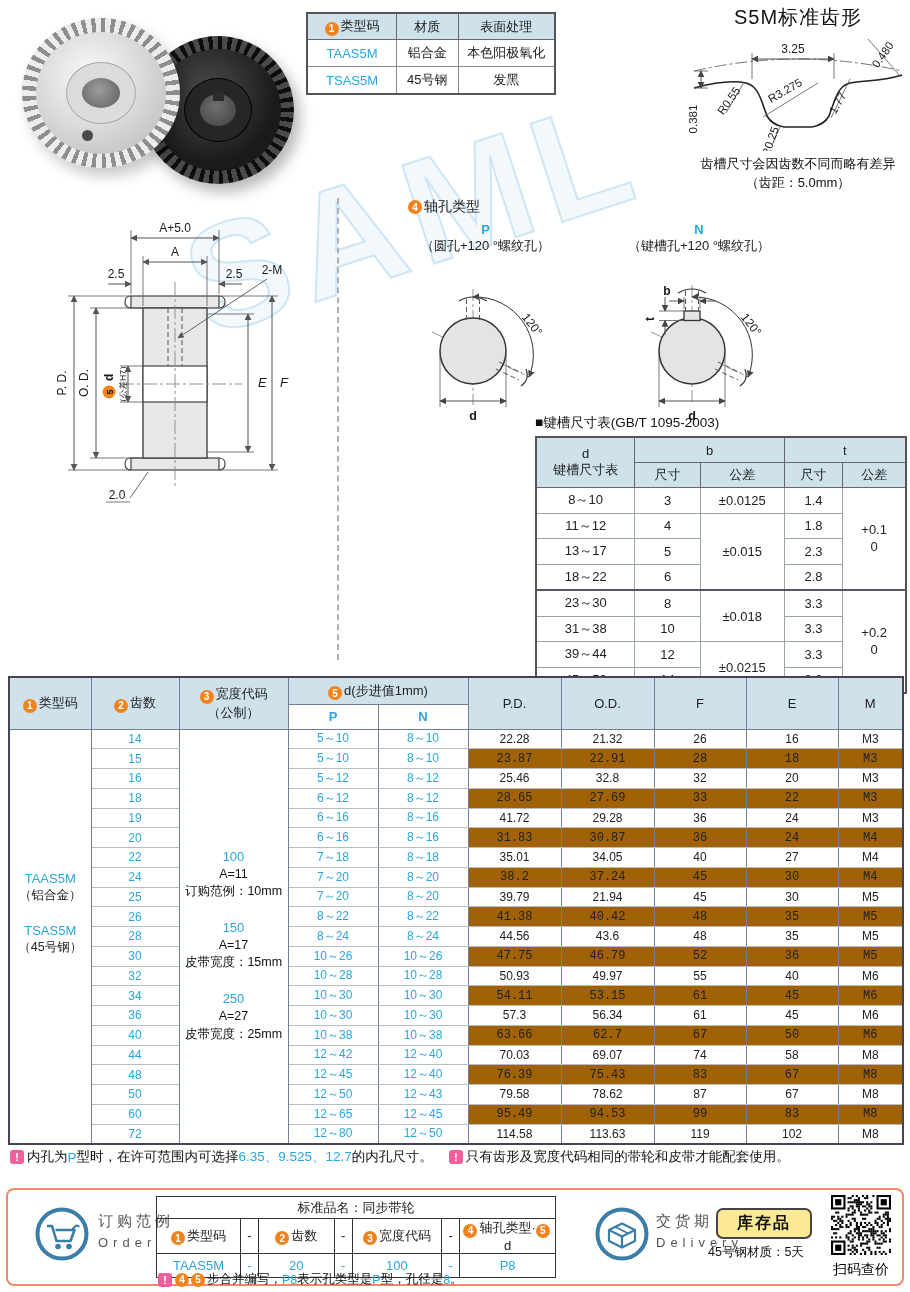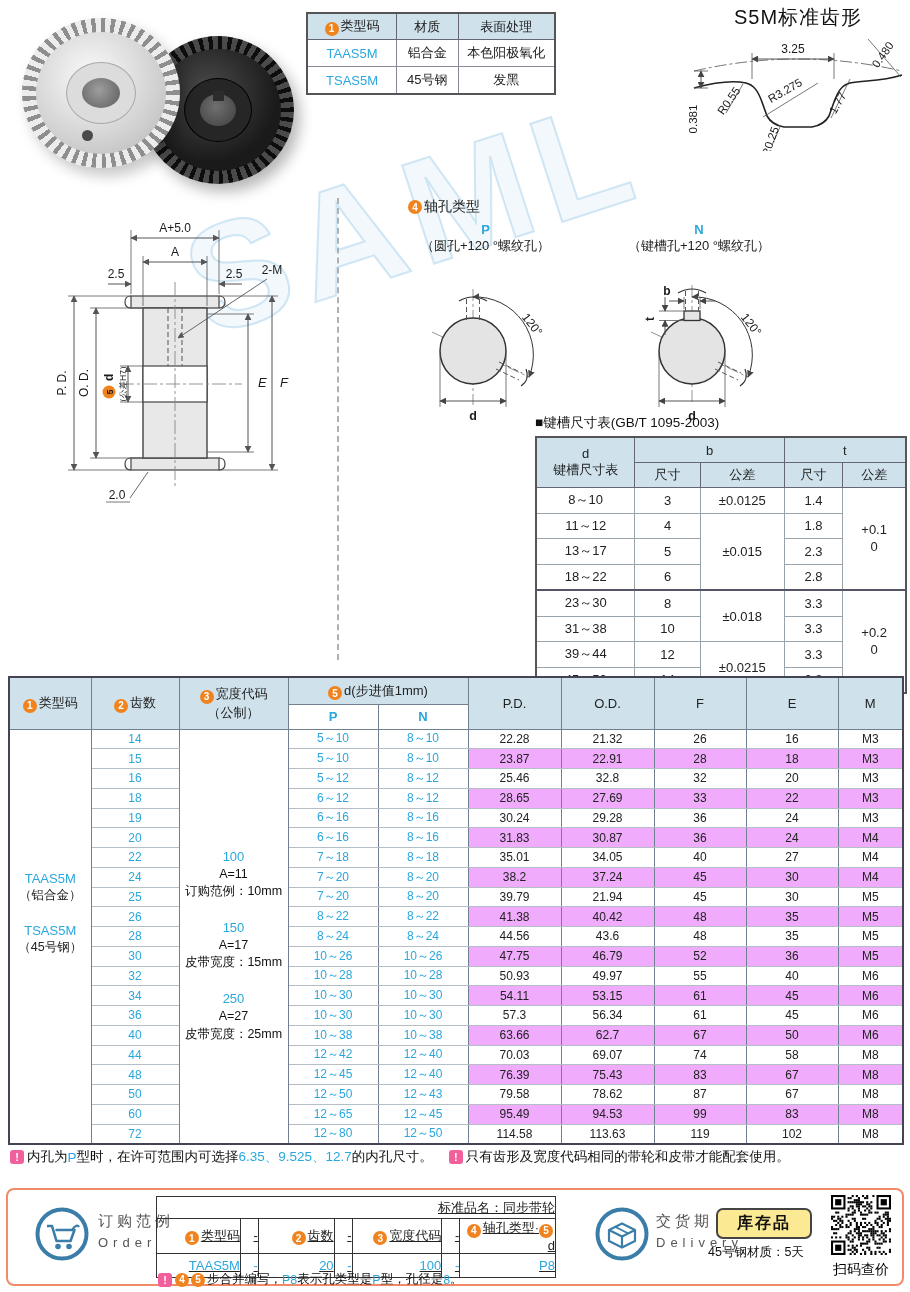--- a/index.html
+++ b/index.html
@@ -72,21 +72,21 @@
   
   .main-table{position:absolute;left:8px;top:676px;width:894px;border-collapse:collapse;
      table-layout:fixed;font-size:12px;text-align:center;border:2px solid #445;}
   .main-table th{background:#cfe2ec;border:1px solid #708090;font-weight:normal;font-size:13px;padding:0;}
   .main-table thead tr:first-child{height:27px;}
   .main-table tr.subhead{height:25px;}
   .main-table tr.subhead th{background:#fff;color:#2aa7dd;font-weight:bold;}
   .main-table tbody tr{height:19.76px;}
   .main-table td{border-left:1px solid #708090;border-right:1px solid #708090;
      border-top:1px solid #b4bec4;border-bottom:1px solid #b4bec4;padding:0;background:#fff;}
-  .main-table td.alt{background:#f0abfc;}
+  .main-table td.alt{background:#a16207;font-family:Liberation Mono, monospace;}
   .main-table td.typecell,.main-table td.widthcell{vertical-align:top;background:#fff;}
   .typecell .tc-code{color:#2aa7dd;font-size:13px;line-height:1.35;}
   .typecell .tc-mat{font-size:12.5px;line-height:1.35;}
   .typecell .tc-block{margin-bottom:18px;}
   .typecell .inner{padding-top:140px;}
   .widthcell .inner{padding-top:118px;}
   .widthcell .w-block{margin-bottom:18px;line-height:1.4;}
   .widthcell .w-code{color:#2aa7dd;font-size:13px;}
   .widthcell .w-a,.widthcell .w-belt{font-size:12.5px;color:#111;}
 
@@ -95,21 +95,21 @@
   .note-item{display:flex;align-items:center;}
 
   
   .order-box{position:absolute;left:6px;top:1188px;width:894px;height:94px;
      border:2px solid #f28a6a;border-radius:8px;background:#fff;}
   .round-icon{position:absolute;}
   .ob-label{position:absolute;color:#555;}
   .ob-label .cn{font-size:15px;letter-spacing:4px;}
   .ob-label .en{font-size:13px;letter-spacing:5px;margin-top:4px;}
   .order-table{position:absolute;left:148px;top:6px;width:400px;border-collapse:collapse;
-     font-size:13px;text-align:right;text-decoration:underline;}
+     font-size:13px;text-align:center;}
   .order-table td{border:1px solid #333;padding:0;height:23px;}
   .order-table td.ot-title{height:21px;}
   .order-note{position:absolute;left:150px;top:81px;font-size:12.5px;display:flex;align-items:center;color:#111;}
   .stock-badge{position:absolute;left:708px;top:18px;width:92px;height:27px;border:2px solid #444;
      border-radius:7px;background:#fbe993;font-size:16px;font-weight:bold;color:#111;
      display:flex;align-items:center;justify-content:center;letter-spacing:2px;}
   .stock-note{position:absolute;left:700px;top:54px;font-size:12.5px;color:#111;}
   .qr-wrap{position:absolute;left:822px;top:5px;width:62px;text-align:center;}
   .qr-label{font-size:14px;margin-top:2px;color:#000000;}
 
@@ -186,20 +186,24 @@
       <text x="9" y="88" font-size="11.5" text-anchor="middle" transform="rotate(-90 9 88)">0.381</text>
       <line x1="55" y1="53" x2="38" y2="82" stroke="#555" stroke-width="0.8"></line>
       <text x="44" y="72" font-size="11.5" text-anchor="middle" transform="rotate(-55 44 72)">R0.55</text>
       <line x1="75" y1="86" x2="130" y2="52" stroke="#555" stroke-width="0.8"></line>
       <text x="99" y="63" font-size="11.5" text-anchor="middle" transform="rotate(-30 99 63)">R3.275</text>
       <line x1="143" y1="87" x2="162" y2="48" stroke="#555" stroke-width="0.8"></line>
       <text x="153" y="74" font-size="11.5" text-anchor="middle" transform="rotate(-60 153 74)">1.77</text>
       <line x1="92" y1="96" x2="84" y2="114" stroke="#555" stroke-width="0.8"></line>
       <text x="86" y="112" font-size="11.5" text-anchor="middle" transform="rotate(-70 86 112)">R0.25</text>
     </svg>
+    <div class="tooth-note">
+      <div>齿槽尺寸会因齿数不同而略有差异</div>
+      <div>（齿距：5.0mm）</div>
+    </div>
   </div>
 
   <svg style="position:absolute;left:20px;top:196px;" width="310" height="315" viewBox="0 0 310 315">
     <defs>
         <marker id="arD" viewBox="0 0 10 10" refX="9" refY="5" markerWidth="7" markerHeight="7" orient="auto-start-reverse">
           <path d="M0,0L10,5L0,10z" fill="#555"></path>
         </marker>
       </defs>
 
     <rect x="111" y="100" width="88" height="12" fill="#e8e8e8" stroke="#444" stroke-width="1.2"></rect>
@@ -519,21 +523,21 @@
           <td class="alt">28.65</td>
           <td class="alt">27.69</td>
           <td class="alt">33</td>
           <td class="alt">22</td>
           <td class="alt">M3</td>
         </tr>
         <tr>
           <td class="cyan">19</td>
           <td class="cyan">6～16</td>
           <td class="cyan">8～16</td>
-          <td>30.24</td>
+          <td>41.72</td>
           <td>29.28</td>
           <td>36</td>
           <td>24</td>
           <td>M3</td>
         </tr>
         <tr>
           <td class="cyan">20</td>
           <td class="cyan">6～16</td>
           <td class="cyan">8～16</td>
           <td class="alt">31.83</td>

